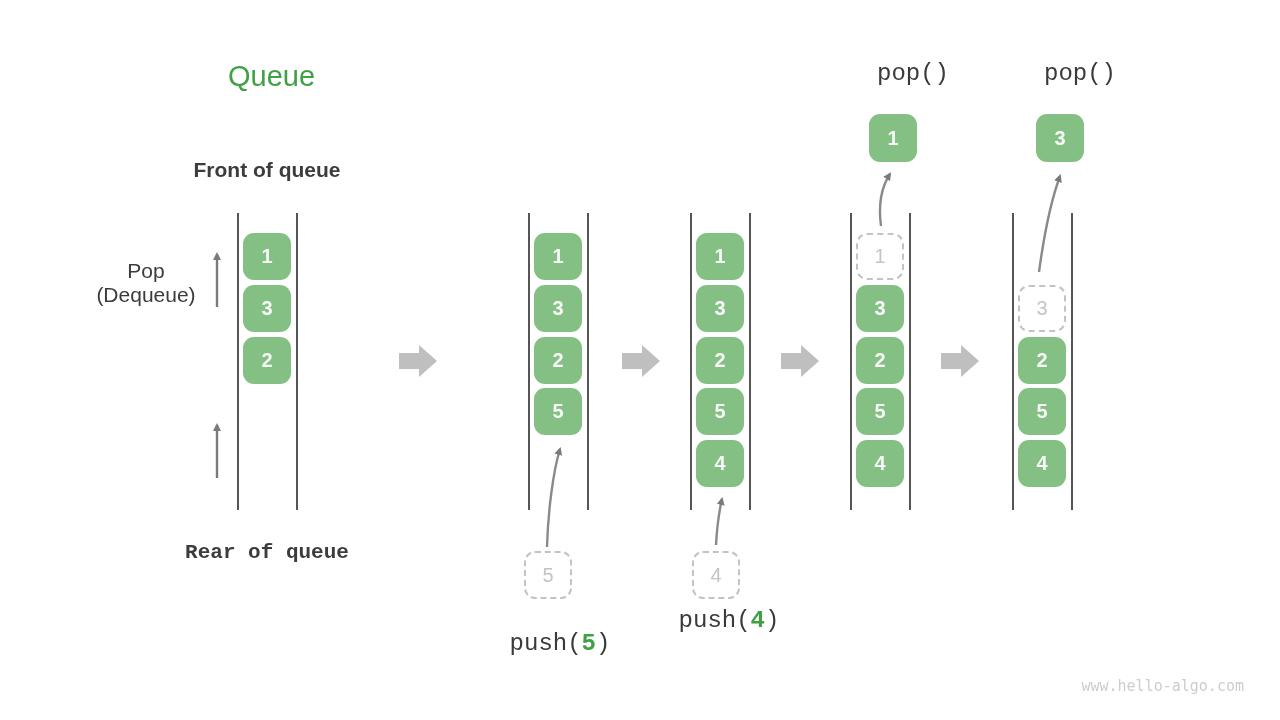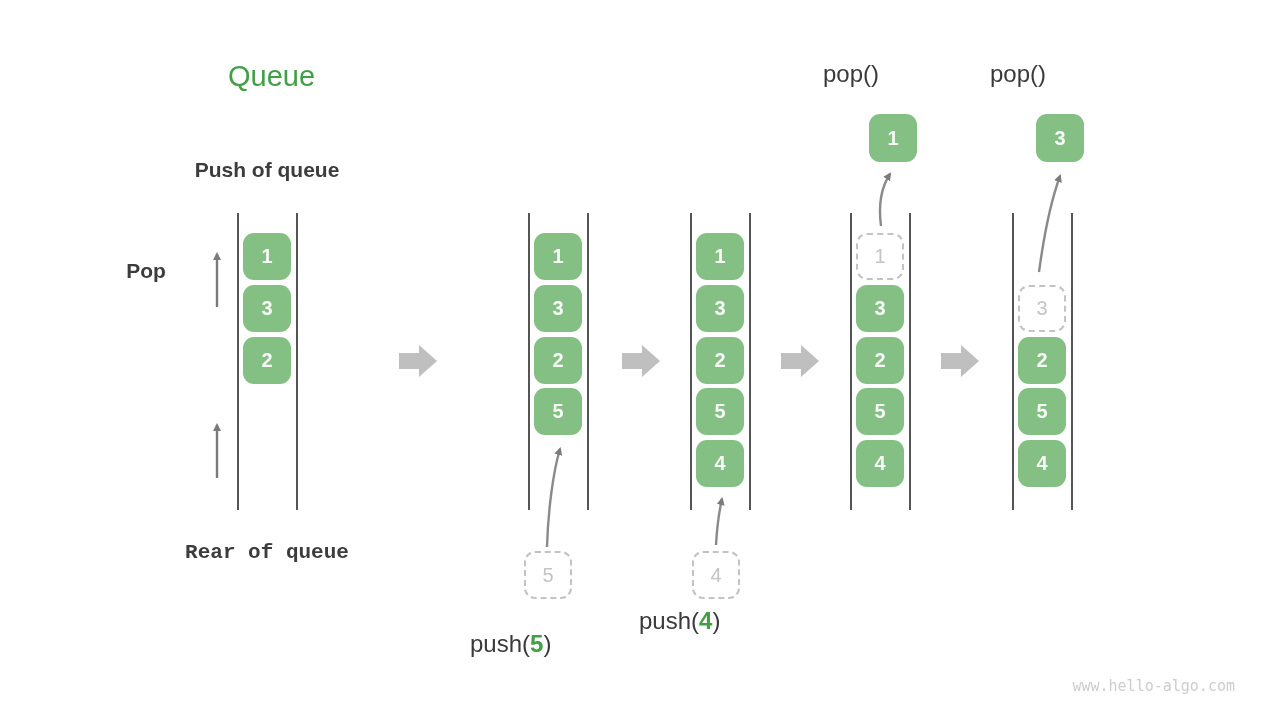--- a/index.html
+++ b/index.html
@@ -9,21 +9,21 @@
   }
   .abs{position:absolute;}
   .title{
     left:228px;top:60px;font-size:29px;font-weight:normal;color:#41A046;
     letter-spacing:0px;
   }
   .big-label{
     width:220px;text-align:center;font-size:21px;font-weight:bold;color:#3C3C3C;
   }
   .side-label{width:180px;left:56px;text-align:center;font-size:21px;color:#3C3C3C;}
-  .side-label .b{font-weight:bold;}
+  .side-label .b{font-weight:normal;}
   .qcol{width:61px;top:213px;height:297px;}
   .rail{position:absolute;top:0;width:2px;height:297px;background:#555555;}
   .rail.l{left:0;}
   .rail.r{right:0;}
   .cell{
     position:absolute;left:6px;width:48px;height:47px;border-radius:11px;
     background:#84C084;color:#F7FAF6;font-size:20px;font-weight:bold;
     line-height:47px;text-align:center;box-sizing:border-box;
   }
   .cell.s0{top:20px;} .cell.s1{top:72px;} .cell.s2{top:124px;}
@@ -36,39 +36,40 @@
     width:48px;height:48px;border-radius:11px;background:#84C084;
     color:#F7FAF6;font-size:20px;font-weight:bold;line-height:48px;
     text-align:center;top:114px;
   }
   .in-ghost{
     width:48px;height:48px;border-radius:11px;background:#FFFFFF;
     border:2px dashed #C3C3C3;color:#C4C4C4;font-size:20px;line-height:44px;
     text-align:center;top:551px;box-sizing:border-box;
   }
   .code-label{
-    font-family:Liberation Sans, sans-serif;font-size:24px;color:#3A3A3A;
-    width:180px;
+    font-family:Liberation Mono, monospace;font-size:24px;color:#3A3A3A;
+    width:180px;text-align:center;
   }
   .code-label .green{color:#41A046;font-weight:bold;}
   .watermark{
-    right:45px;top:677px;font-family:"DejaVu Sans Mono", monospace;
+    right:36px;top:677px;font-family:"DejaVu Sans Mono", monospace;
     font-size:15px;color:#CDCDCD;
   }
   svg.overlay{position:absolute;left:0;top:0;pointer-events:none;}
 </style>
 </head>
 <body>
 
 <div class="abs title">Queue</div>
-<div class="abs big-label" style="left:157px;top:158px;">Push of queue</div>
+<div class="abs big-label" style="left:157px;top:158px;">Front of queue</div>
 <div class="abs big-label" style="left:157px;top:541px;font-family:Liberation Mono, monospace;">Rear of queue</div>
 
 <div class="abs side-label" style="top:259px;">
   <div class="b">Pop</div>
+  <div>(Dequeue)</div>
 </div>
 <div class="abs side-label" style="top:431px;">
 </div>
 
 <div class="abs qcol" style="left:237px;">
   <div class="rail l"></div>
   <div class="rail r"></div>
   <div class="cell s0">1</div>
   <div class="cell s1">3</div>
   <div class="cell s2">2</div>

